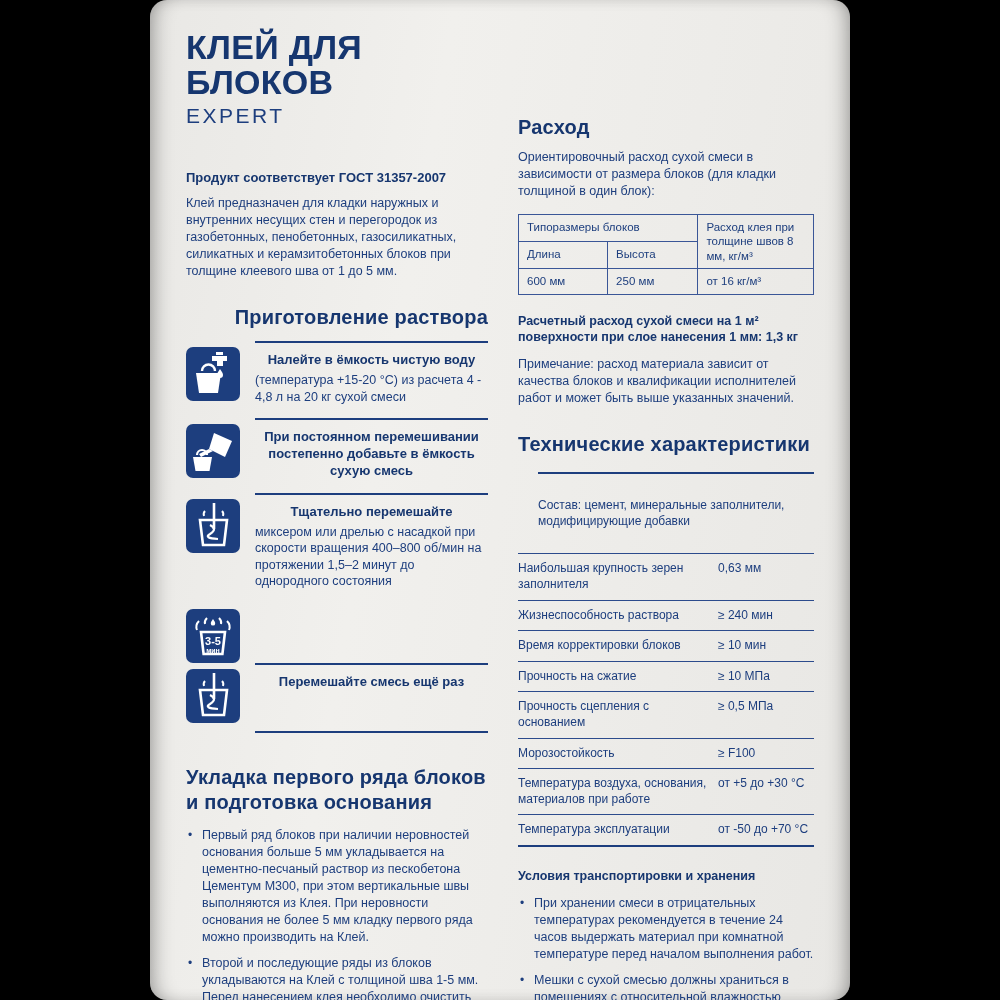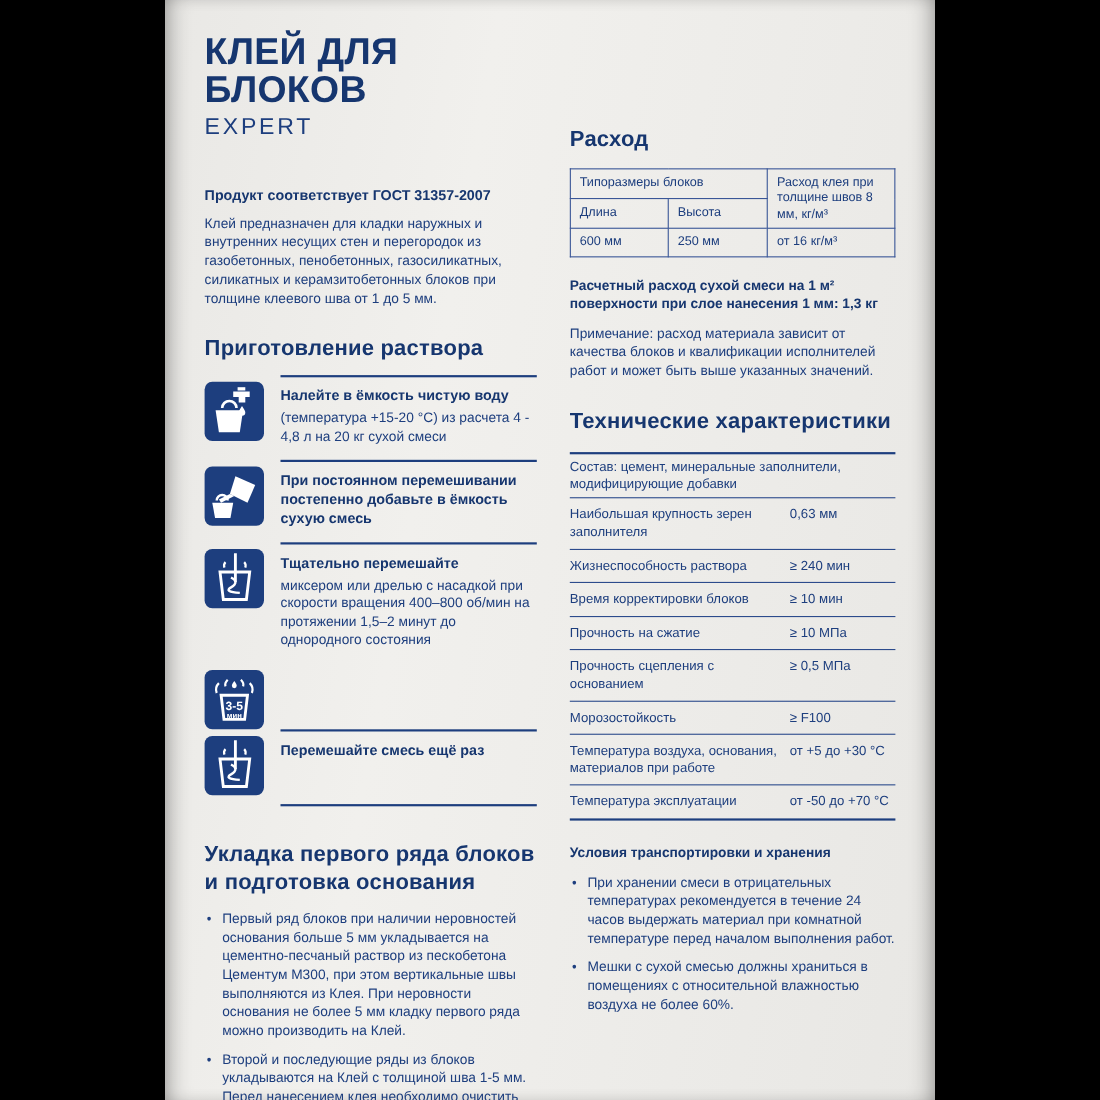--- a/index.html
+++ b/index.html
@@ -1,47 +1,47 @@
 <!DOCTYPE html>
 <html><head>
 <meta charset="utf-8">
 <style>
   html,body{margin:0;padding:0;}
   body{width:1000px;height:1000px;background:#000;position:relative;overflow:hidden;
        font-family:"Liberation Sans", sans-serif;color:#1d3e7e;}
   .label{position:absolute;left:150px;top:0;width:700px;height:1000px;
          background:linear-gradient(100deg,#e9e8e5 0%,#f1f0ed 35%,#edecE9 65%,#e8e7e4 100%);
-         box-shadow:inset 14px 0 22px -14px rgba(0,0,0,.45), inset -14px 0 22px -14px rgba(0,0,0,.45);}
+         box-shadow:inset 14px 0 22px -14px rgba(0,0,0,.45), inset -14px 0 22px -14px rgba(0,0,0,.45);border-radius:17px;}
   .col-left{position:absolute;left:36px;top:0;width:302px;}
   .col-right{position:absolute;left:368px;top:0;width:296px;}
   h1{font-size:34px;line-height:1.02;margin:30px 0 0;letter-spacing:.3px;color:#16366f;}
   .subtitle{font-size:21px;font-weight:400;letter-spacing:2.5px;margin-top:5px;color:#1d3e7e;}
   .subhead{font-size:13px;font-weight:bold;color:#16366f;}
   .gost{margin-top:42px;}
   p{font-size:12.5px;line-height:1.36;margin:10px 0 0;}
   h2{font-size:20px;margin:0;color:#16366f;letter-spacing:.2px;}
-  .h2-prep{margin-top:26px;}
+  .h2-prep{margin-top:26px;text-align:right;}
   .steps{margin-top:12px;}
   .step{display:flex;align-items:flex-start;}
   .step-icon{width:54px;height:54px;background:#1d3e7e;border-radius:7px;flex:none;margin-top:6px;margin-right:15px;}
   .step-body{flex:1;border-top:2.5px solid #1d3e7e;padding:9px 0 13px;min-height:44px;}
   .step:last-child .step-body{border-bottom:2.5px solid #1d3e7e;}
-  .step-title{font-size:13px;font-weight:bold;line-height:1.3;color:#16366f;}
+  .step-title{font-size:13px;font-weight:bold;line-height:1.3;color:#16366f;text-align:center;}
   .step-text{font-size:12.5px;line-height:1.32;margin-top:3px;}
   .h2-lay{margin-top:32px;line-height:1.25;}
   ul.blt{list-style:none;margin:12px 0 0;padding:0;}
   ul.blt li{position:relative;padding-left:16px;font-size:12.5px;line-height:1.36;margin-bottom:9px;}
   ul.blt li::before{content:"•";position:absolute;left:2px;top:0;color:#1d3e7e;font-size:12px;}
   .h2-rasxod{margin-top:116px;}
   table.cons{border-collapse:collapse;margin-top:14px;width:100%;font-size:11.5px;color:#1d3e7e;}
   table.cons td{border:1.5px solid #3a5697;padding:5px 8px;vertical-align:top;line-height:1.25;margin-left:33px;}
   .bold-note{font-weight:bold;color:#16366f;margin-top:18px;font-size:12.5px;line-height:1.35;}
   .h2-tech{margin-top:26px;}
   .specs{margin-top:16px;border-bottom:2px solid #1d3e7e;}
-  .spec-comp{border-top:2px solid #1d3e7e;padding:4px 0;font-size:12px;line-height:1.3;}
+  .spec-comp{border-top:2px solid #1d3e7e;padding:24px 0;font-size:12px;line-height:1.3;margin-left:20px;}
   .spec-row{display:flex;border-top:1px solid #2c4b8c;padding:7px 0;font-size:12px;line-height:1.3;}
   .spec-row .lbl{flex:1;padding-right:8px;}
   .spec-row .val{flex:none;width:96px;}
   .h3{margin-top:22px;font-size:12.5px;font-weight:bold;color:#16366f;}
   svg{display:block;}
 </style>
 </head>
 <body>
 
 <div class="label">
@@ -132,20 +132,21 @@
     <h2 class="h2-lay"><span>Укладка первого ряда блоков</span><br><span>и подготовка основания</span></h2>
     <ul class="blt">
       <li>Первый ряд блоков при наличии неровностей основания больше 5 мм укладывается на цементно-песчаный раствор из пескобетона Цементум М300, при этом вертикальные швы выполняются из Клея. При неровности основания не более 5 мм кладку первого ряда можно производить на Клей.</li>
       <li>Второй и последующие ряды из блоков укладываются на Клей с толщиной шва 1-5 мм.  Перед нанесением клея необходимо очистить поверхность блоков от пыли и грязи.</li>
     </ul>
 
   </div>
 
   <div class="col-right">
     <h2 class="h2-rasxod">Расход</h2>
+    <p>Ориентировочный расход сухой смеси в зависимости от размера блоков (для кладки толщиной в один блок):</p>
 
     <table class="cons">
       <tbody>
           <tr>
         <td colspan="2">Типоразмеры блоков</td>
         <td rowspan="2" style="width:112px">Расход клея при толщине швов 8 мм, кг/м³</td>
       </tr>
       <tr>
         <td style="width:82px">Длина</td>
         <td style="width:82px">Высота</td>

